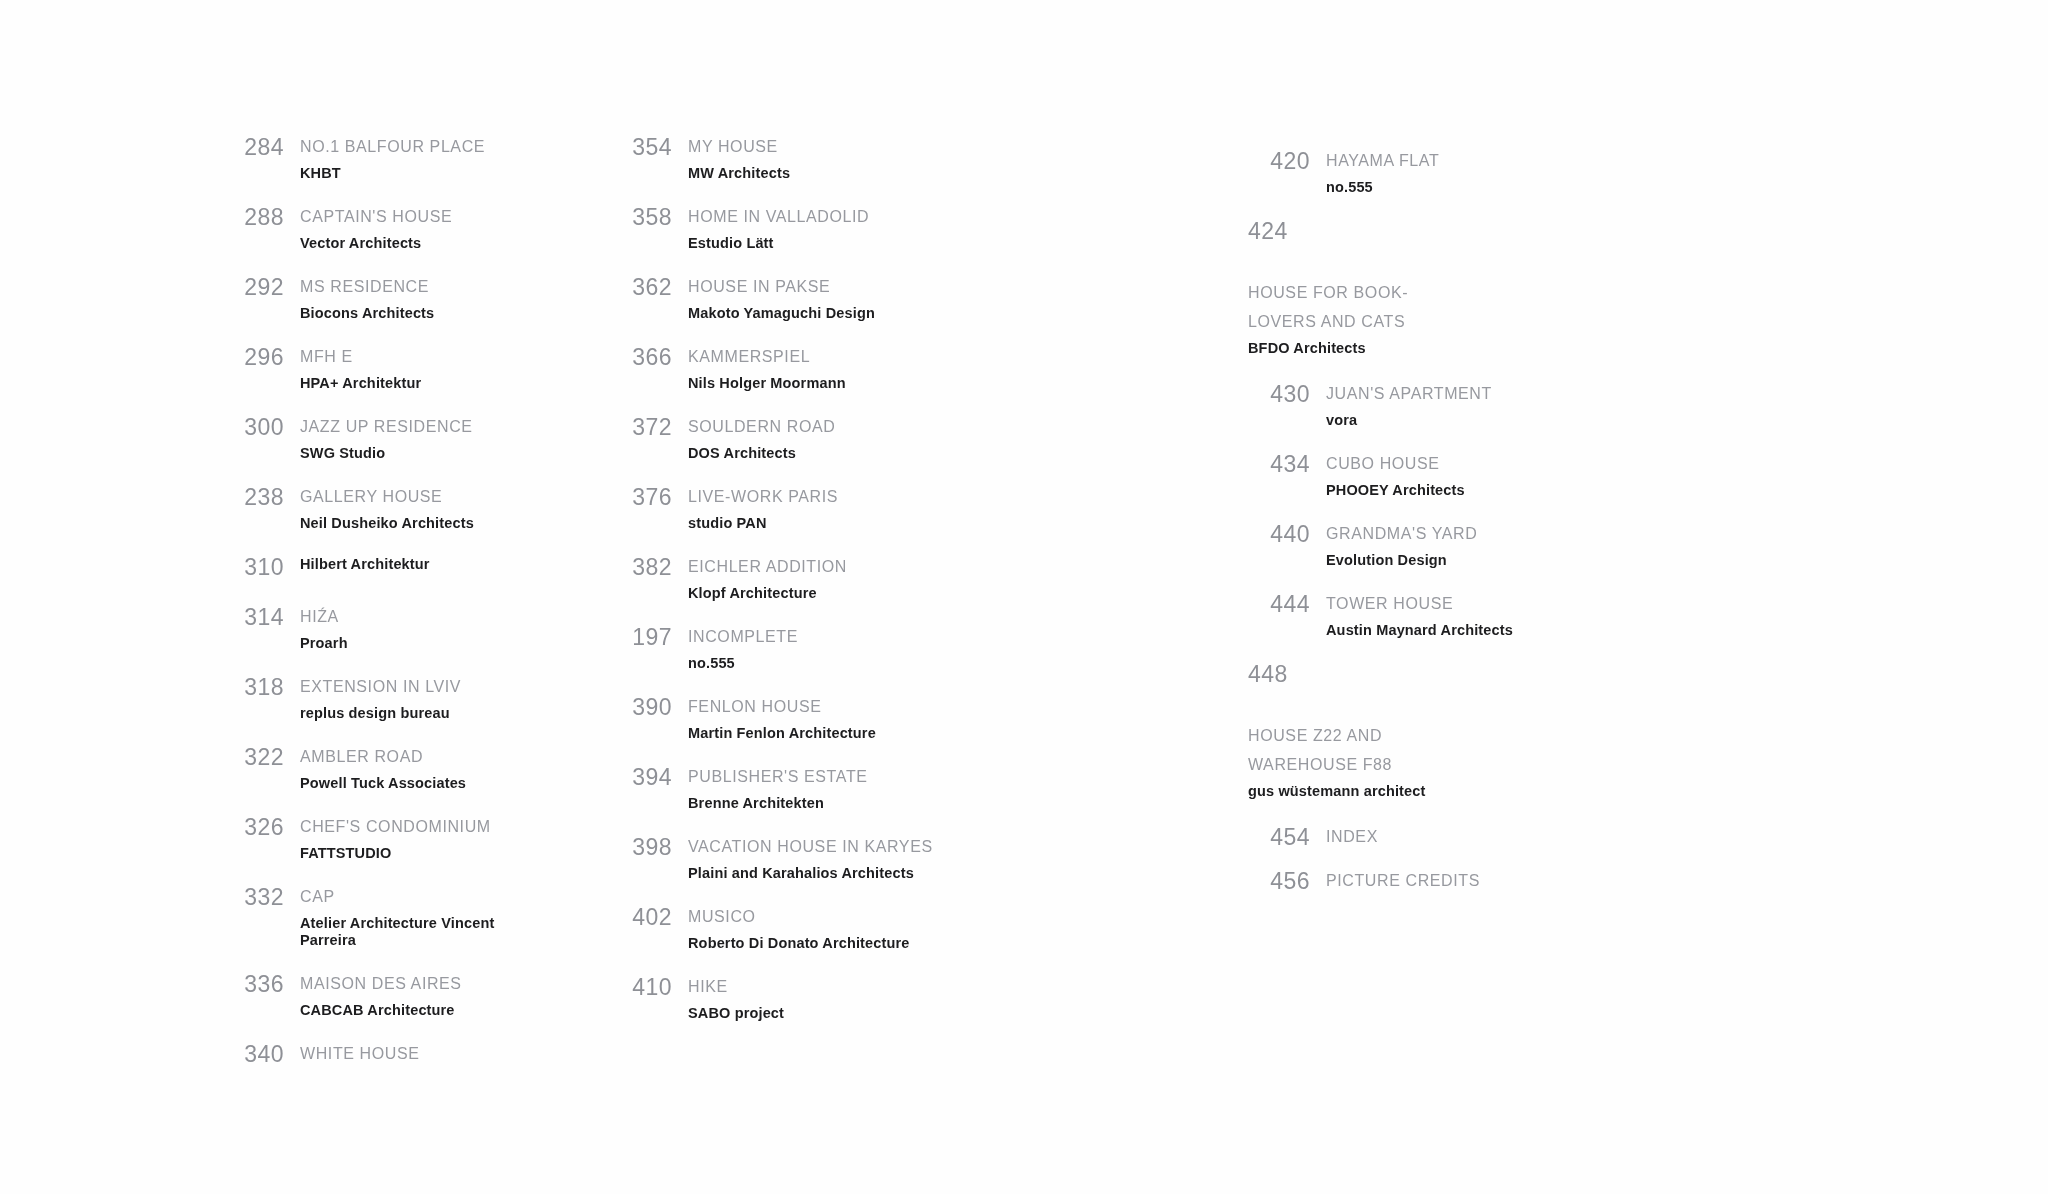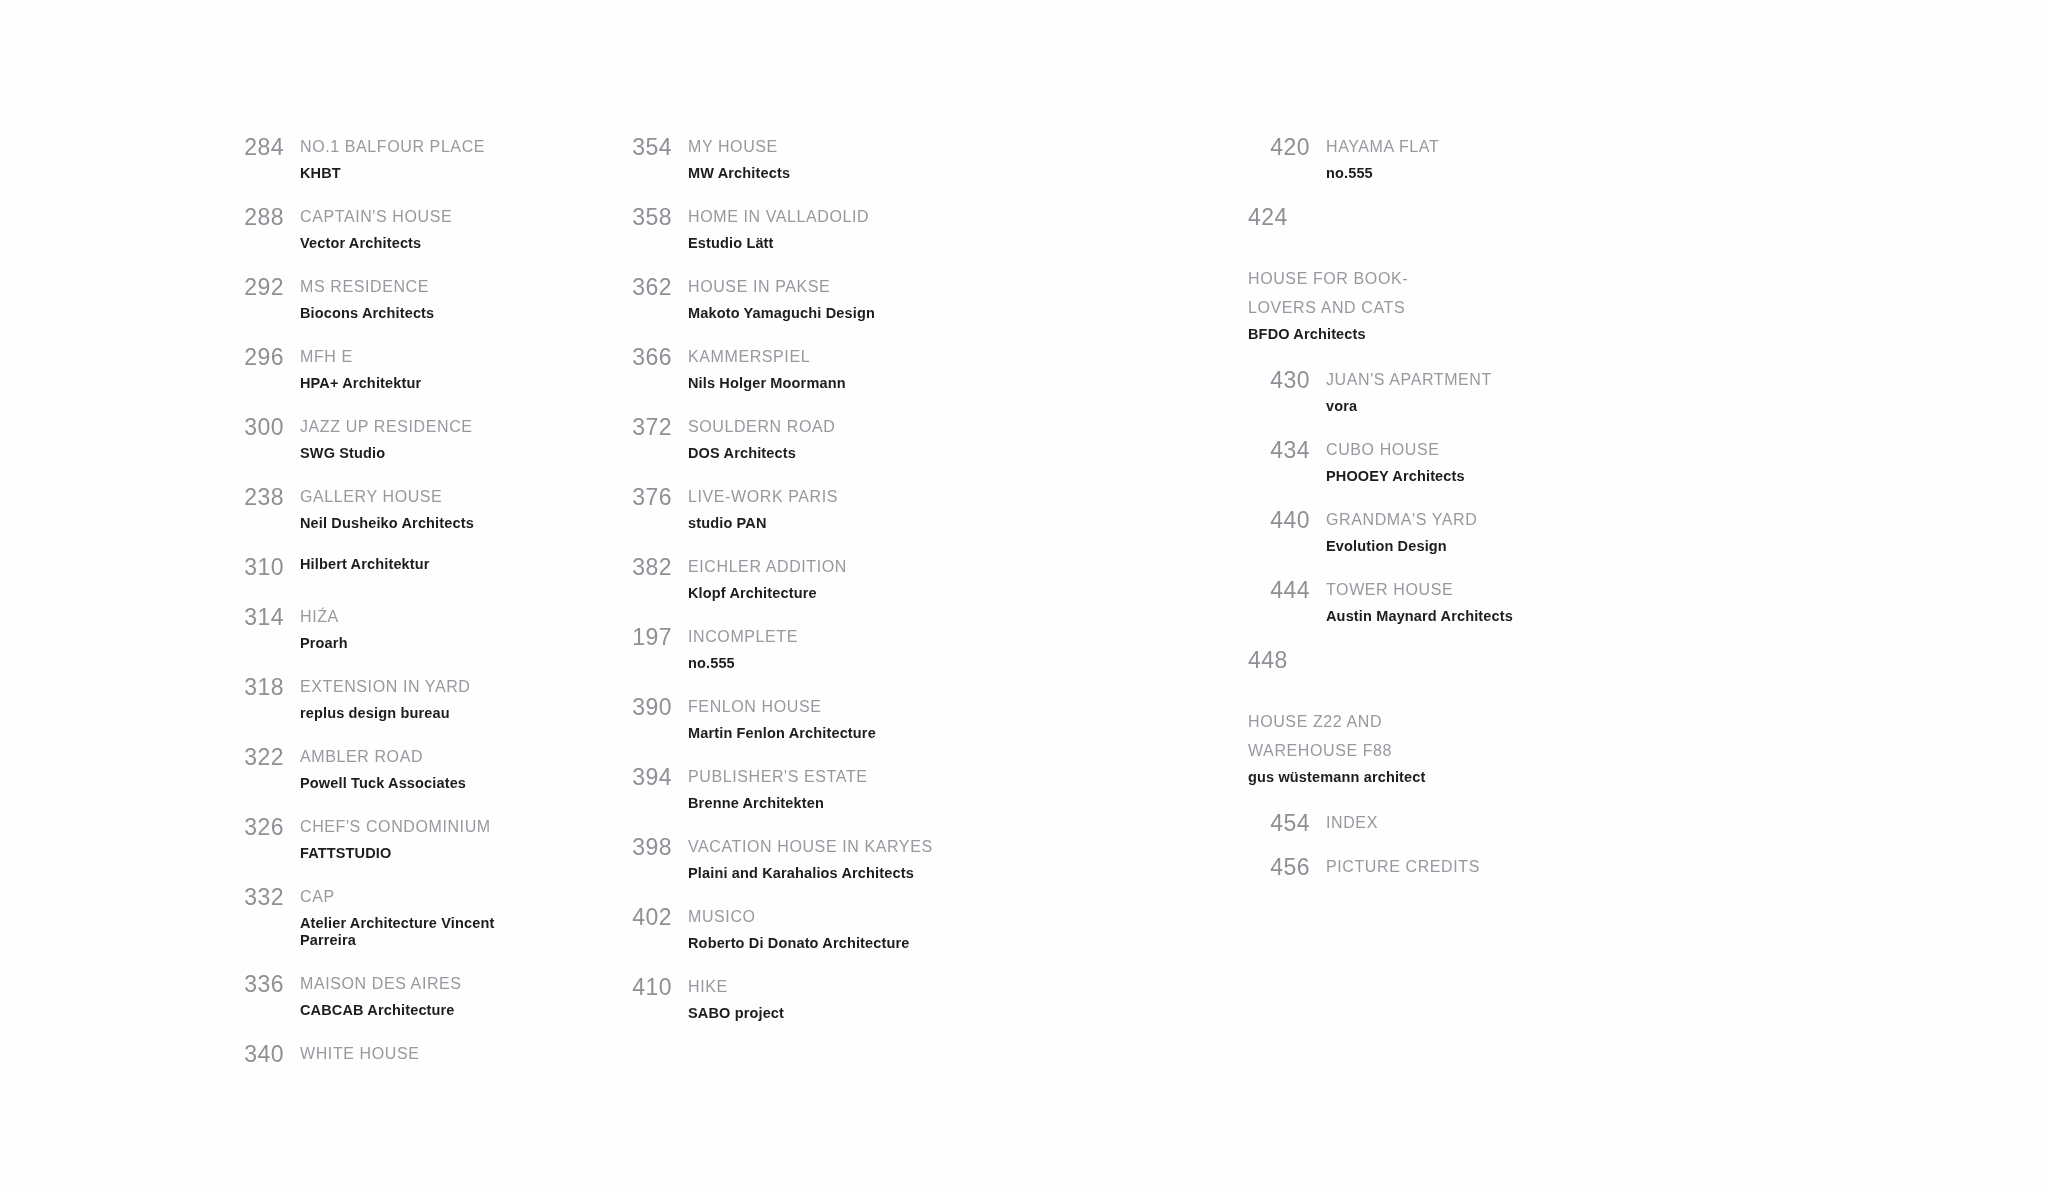--- a/index.html
+++ b/index.html
@@ -31,21 +31,21 @@
   }
 
   .toc-column {
     position: absolute;
     top: 132px;
   }
 
   
   .col-1 { left: 222px;  width: 330px; }
   .col-2 { left: 610px;  width: 340px; }
-  .col-3 { left: 1248px; width: 340px; }
+  .col-3 { left: 1248px; width: 340px; margin-top: 14px; }
 
   .toc-entry {
     display: flex;
     align-items: flex-start;
     margin-bottom: 20px;
   }
 
   .entry-number {
     flex: 0 0 62px;
     text-align: right;
@@ -151,21 +151,21 @@
         <div class="toc-entry">
           <div class="entry-number">314</div>
           <div class="entry-body">
             <div class="entry-title">HIŹA</div>
             <div class="entry-architect">Proarh</div>
           </div>
         </div>
         <div class="toc-entry">
           <div class="entry-number">318</div>
           <div class="entry-body">
-            <div class="entry-title">EXTENSION IN YARD</div>
+            <div class="entry-title">EXTENSION IN LVIV</div>
             <div class="entry-architect">replus design bureau</div>
           </div>
         </div>
         <div class="toc-entry">
           <div class="entry-number">322</div>
           <div class="entry-body">
             <div class="entry-title">AMBLER ROAD</div>
             <div class="entry-architect">Powell Tuck Associates</div>
           </div>
         </div>

